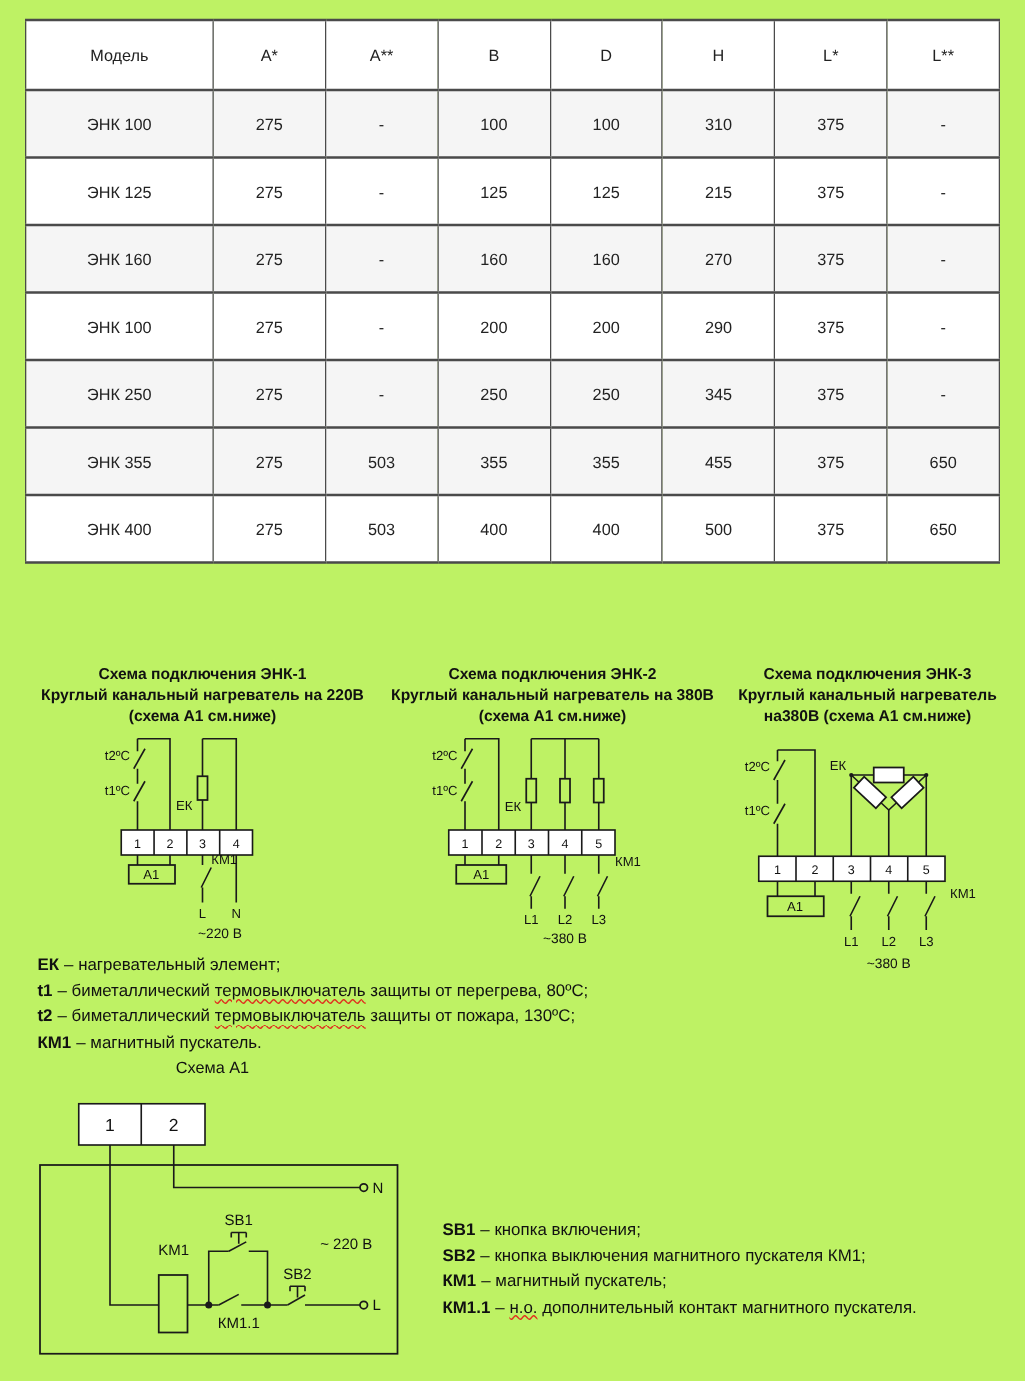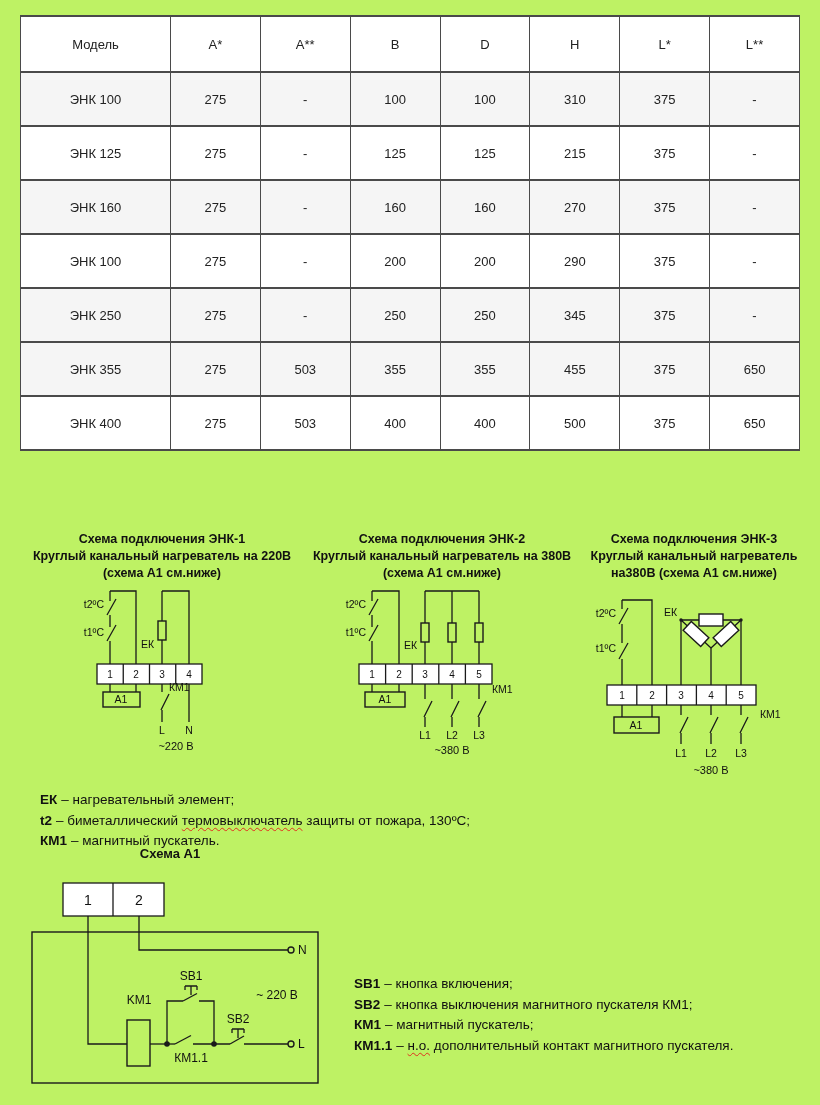--- a/index.html
+++ b/index.html
@@ -31,25 +31,25 @@
   svg text { font-family:"Liberation Sans", sans-serif; fill:#111; font-size:10.5px; }
   svg text.tnum { font-size:10px; text-anchor:middle; }
   svg text.mid  { text-anchor:middle; }
   svg text.end  { text-anchor:end; }
   svg text.volt { font-size:11px; text-anchor:middle; }
   svg .dot { fill:#1a1a1a; stroke:none; }
   svg .term { fill:#ffffff; stroke:#1a1a1a; stroke-width:1.3; }
   
   .legend { font-size:13.5px; line-height:1.52; color:#111; }
   .legend b { font-weight:700; margin-right:4px; }
-  .legend1 { position:absolute; left:30px; top:790px;margin-left:10px; }
+  .legend1 { position:absolute; left:30px; top:762px; }
   .legend2 { position:absolute; left:354px; top:974px; }
   .wavy { text-decoration-line:underline; text-decoration-style:wavy; text-decoration-color:#e0301e; text-decoration-thickness:1px; text-underline-offset:2px; }
   
-  .a1-heading { position:absolute; left:30px; top:846px; width:280px; text-align:center; font-weight:700; font-size:13px; color:#111; }
+  .a1-heading { position:absolute; left:30px; top:846px; width:280px; text-align:center; font-weight:400; font-size:13px; color:#111; }
   .a1-svg { position:absolute; left:25px; top:872px; }
   .a1-svg text.big { font-size:14px; text-anchor:middle; }
   .a1-svg text.lab { font-size:12px; }
   .a1-svg text.labm { font-size:12px; text-anchor:middle; }
 </style>
 </head>
 <body>
 
 <div class="page">
 
@@ -305,20 +305,21 @@
         <text class="mid" x="162" y="170">L3</text>
         <text class="volt" x="132" y="187">~380 В</text>
       </svg>
     </div>
   </div>
 
   <div class="legend legend1">
 
       <div class="rep-even"><b>ЕК</b><span>– нагревательный элемент;</span><span class="wavy"></span><span></span></div>
 
+      <div class="rep-odd"><b>t1</b><span>– биметаллический </span><span class="wavy">термовыключатель</span><span> защиты от перегрева, 80ºС;</span></div>
 
       <div class="rep-even"><b>t2</b><span>– биметаллический </span><span class="wavy">термовыключатель</span><span> защиты от пожара, 130ºС;</span></div>
 
       <div class="rep-odd"><b>КМ1</b><span>– магнитный пускатель.</span><span class="wavy"></span><span></span></div>
     </div>
 
   <div class="a1-heading">Схема А1</div>
 
   <svg class="a1-svg" width="330" height="222" viewBox="0 0 330 222">
     <g>

